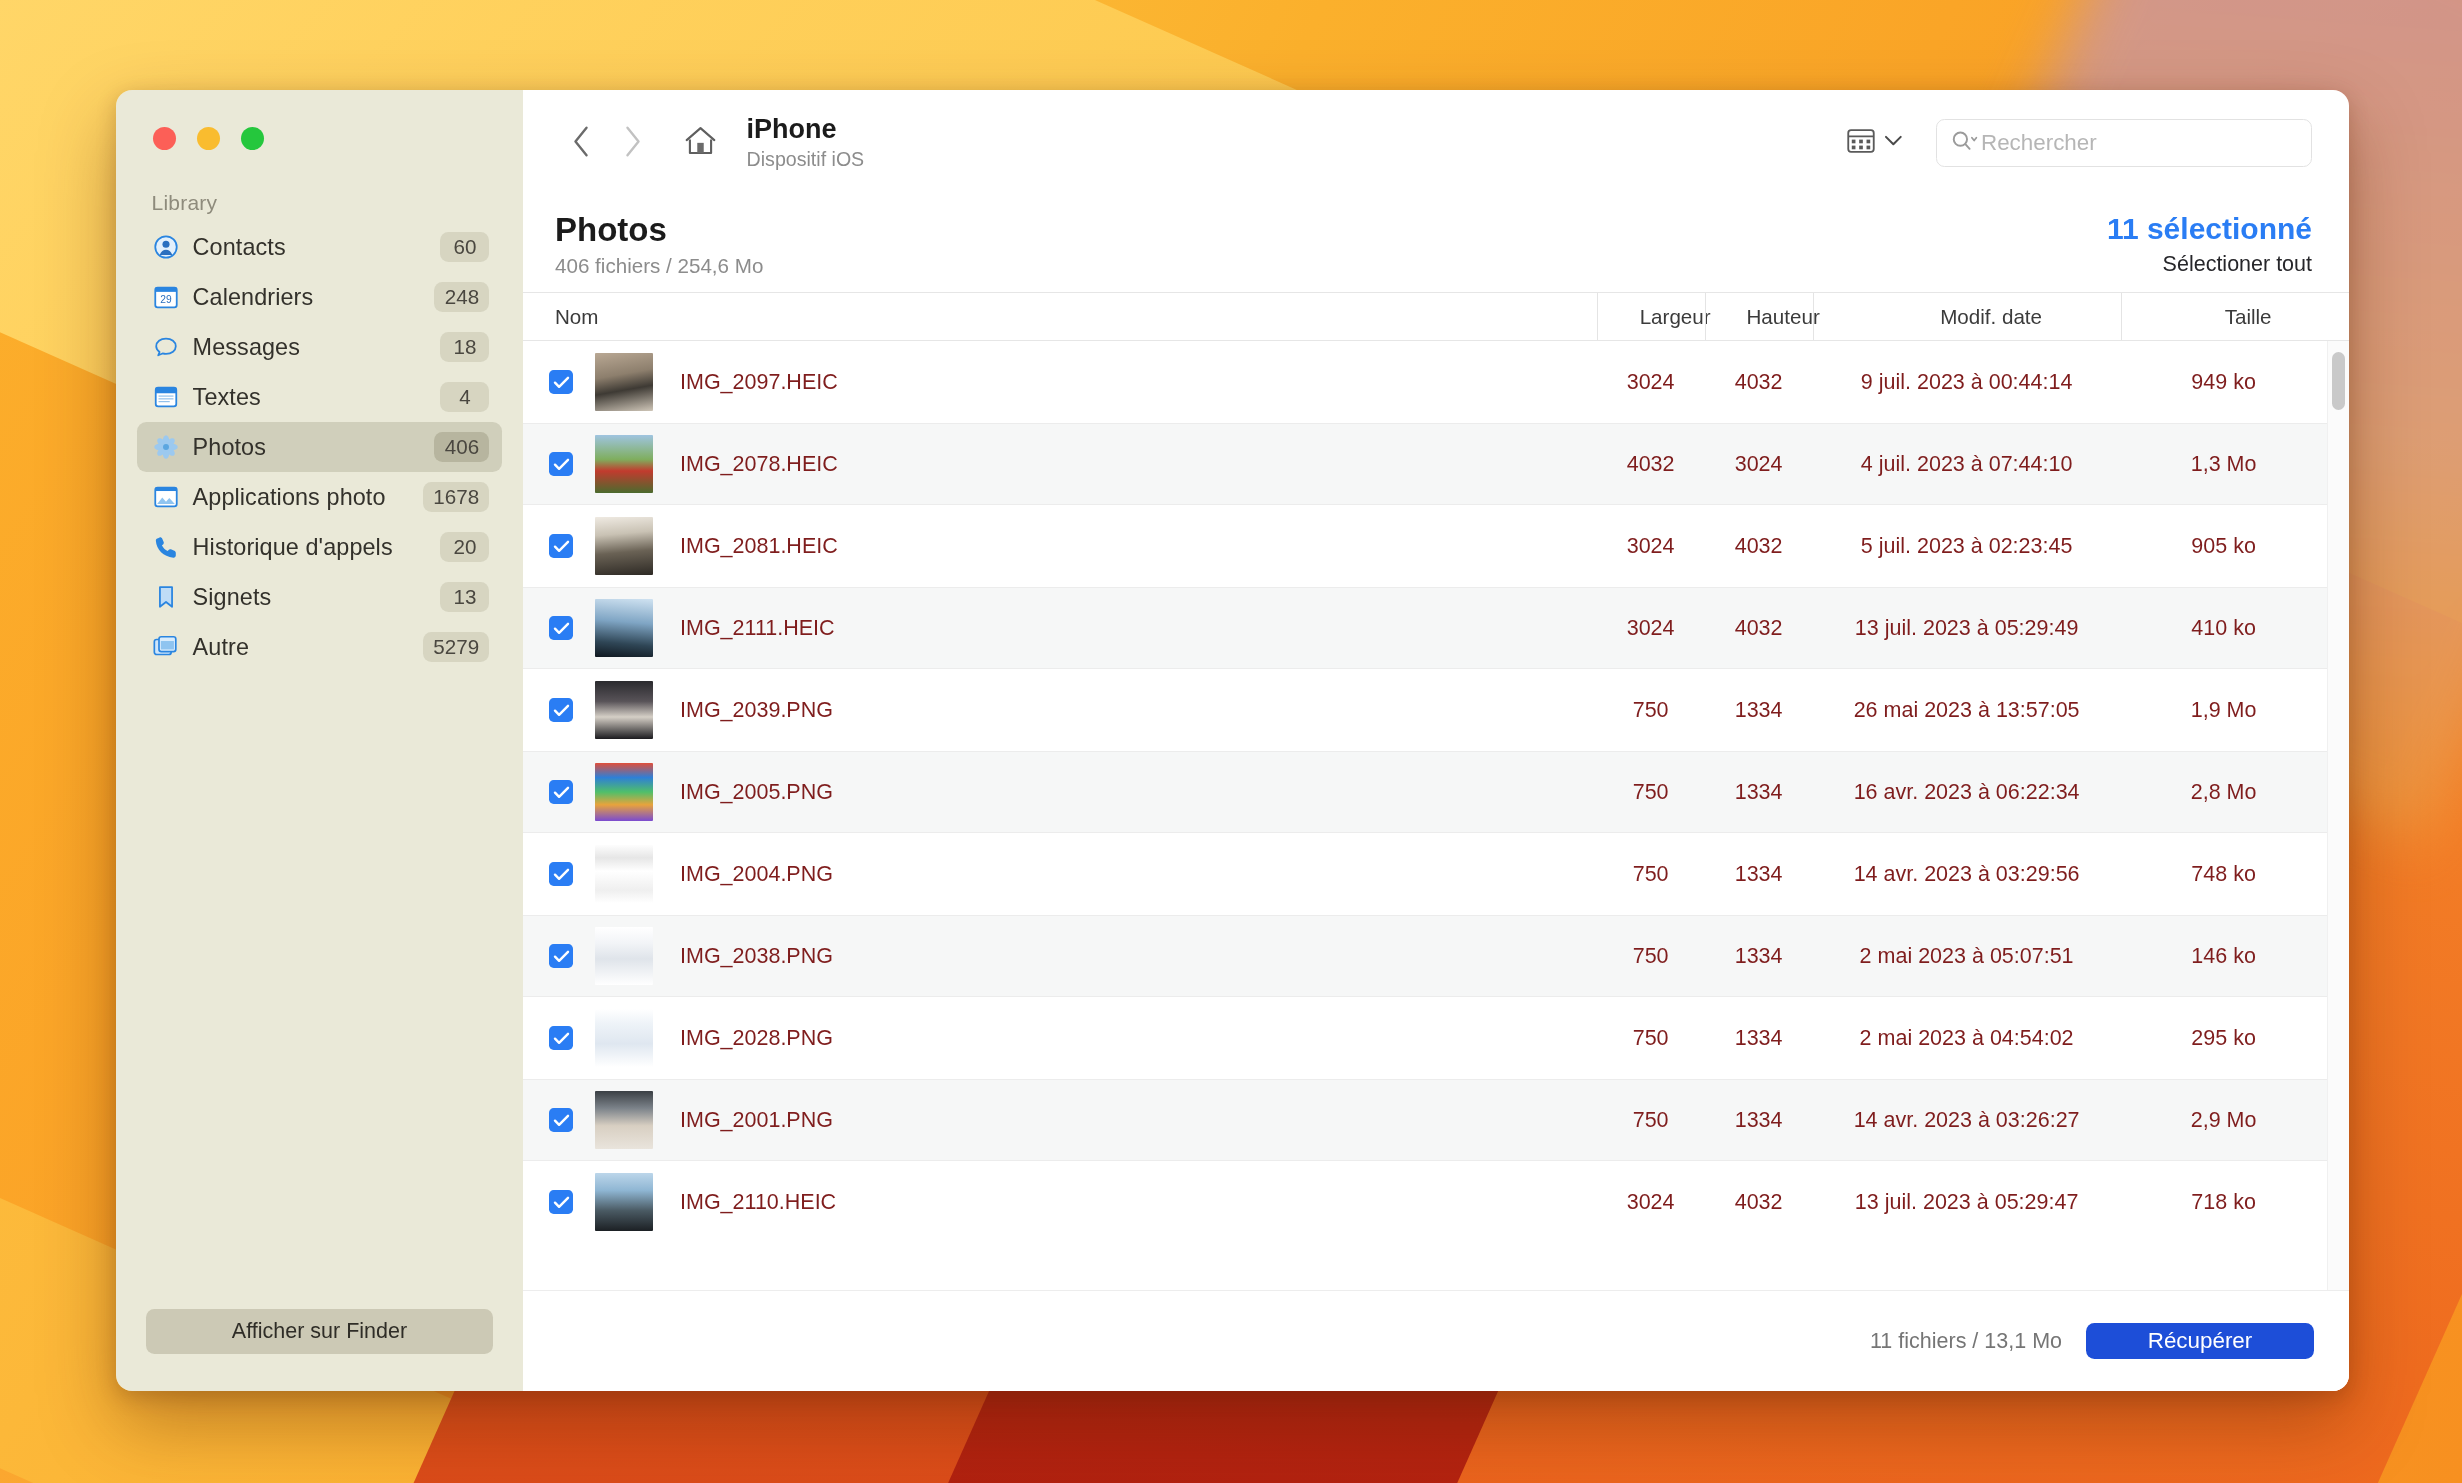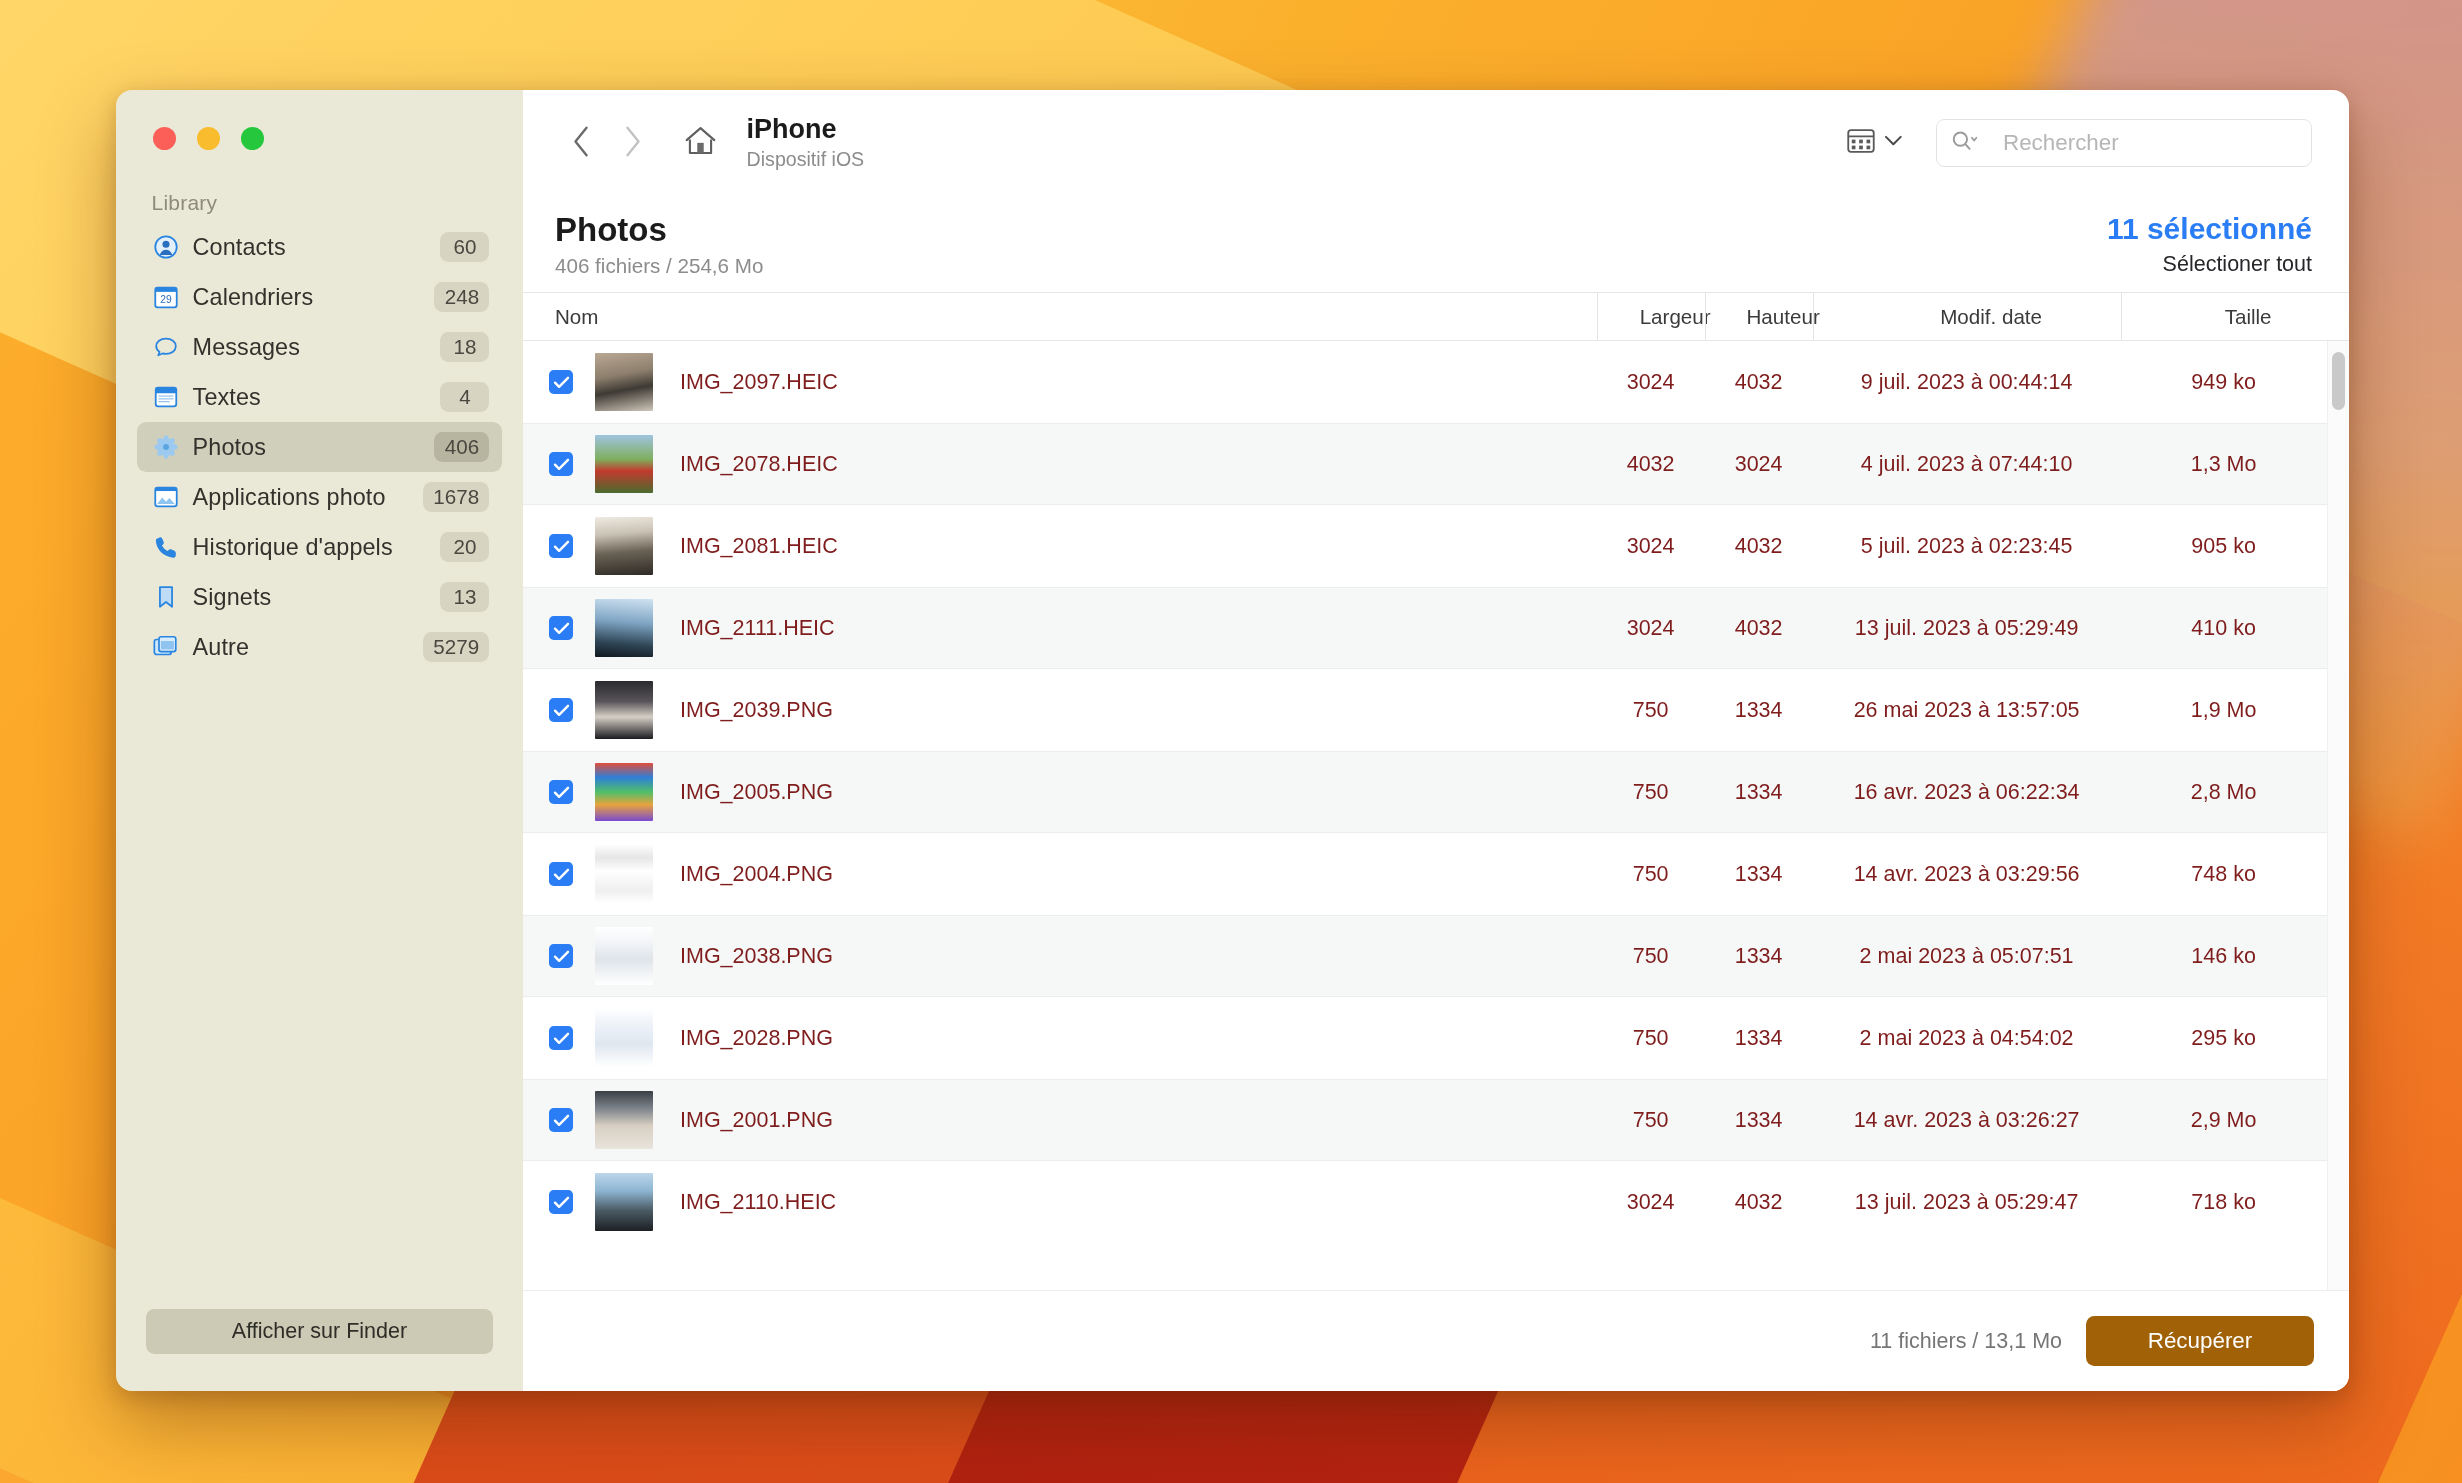--- a/index.html
+++ b/index.html
@@ -192,21 +192,21 @@
     display: flex; align-items: center; gap: 9.3px;
     background: none; border: none; cursor: pointer;
     padding: 5.6px 7.5px; margin-right: 26px;
   }
   #searchbox {
     width: 376px; height: 48px;
     border: 0.9px solid #e2e2e2;
     border-radius: 8.4px;
     display: flex; align-items: center;
     padding: 0 13px;
-    gap: 23px;
+    gap: 1px;
     background: #fff;
   }
   #search-input {
     border: none; outline: none;
     font-size: 22.4px;
     font-family: inherit;
     color: #333;
     flex: 1;
     background: transparent;
   }
@@ -306,23 +306,23 @@
     height: 101px;
     flex: 0 0 101px;
     display: flex; align-items: center; justify-content: flex-end;
     padding: 0 35px;
     gap: 24px;
     background: #fff;
     border-top: 0.9px solid #ededed;
   }
   #foot-info { font-size: 21.5px; color: #757575; }
   #recover-btn {
-    width: 228px; height: 50px;
+    width: 228px; height: 36px;
     border-radius: 8.4px; border: none;
-    background: #a16207;
+    background: #1d4ed8;
     color: #fff; font-size: 22.4px;
     font-family: inherit;
     cursor: pointer;
   }
 </style>
 </head>
 <body>
 
 <div id="wallpaper">
   <div class="band band-a"></div>

